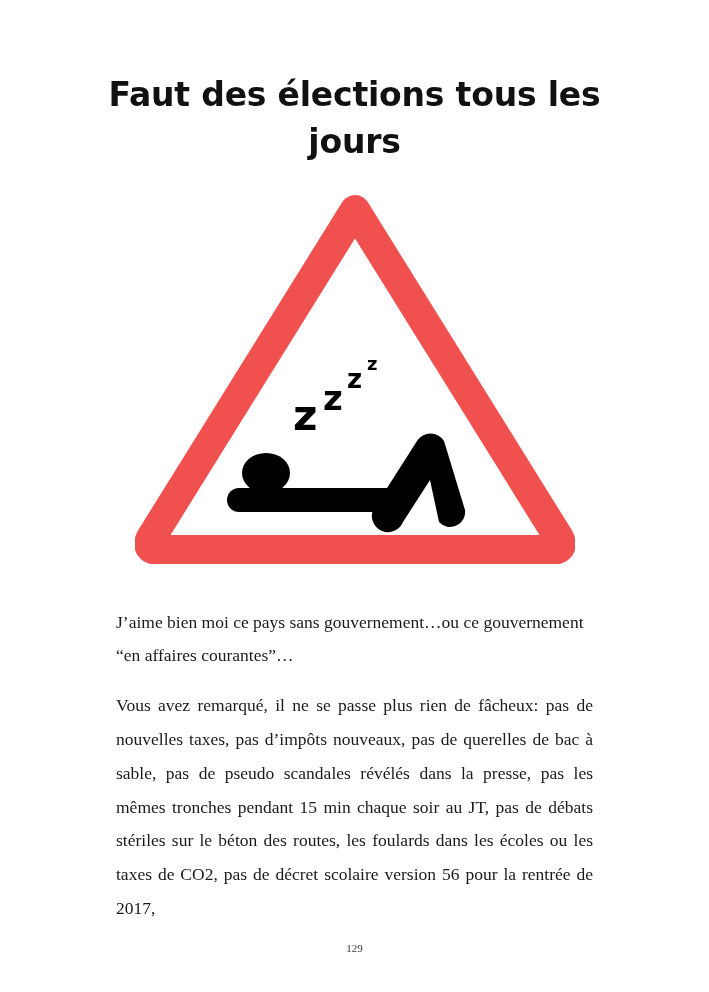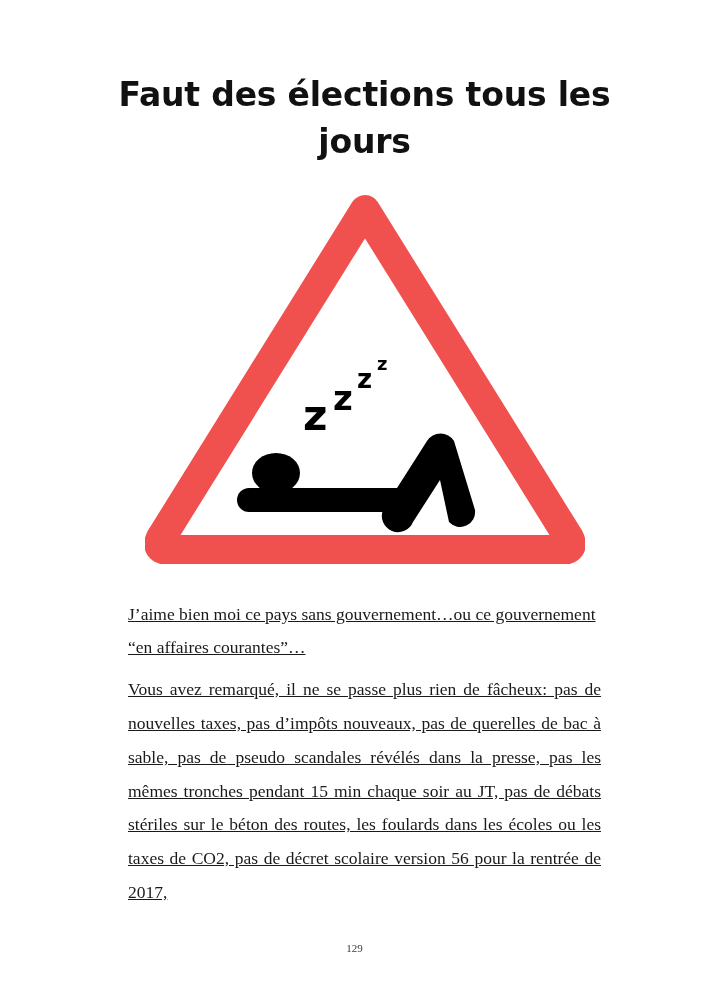--- a/index.html
+++ b/index.html
@@ -13,21 +13,20 @@
     position: relative;
     font-family: "Liberation Serif", serif;
     color: #000000;
     overflow: hidden;
   }
   .page {
     position: absolute;
     inset: 0;
     display: flex;
     flex-direction: column;
-    padding-left: 20px;
   }
 
   
   .title {
     margin: 72px 80px 0 80px;
     font-family: "DejaVu Sans", sans-serif;
     font-weight: bold;
     font-size: 33px;
     line-height: 1.42;
     text-align: center;
@@ -51,22 +50,21 @@
   
   .body-text {
     margin: 26px 100px 0 100px;
     font-size: 17.5px;
     line-height: 1.93;
     text-align: justify;
     text-justify: inter-word;
     color: #1a1a1a;
   }
   .body-text p {
-    margin: 8px;
-    text-decoration: underline;
+    margin: 16px;
   }
   .body-text p.first {
     text-align: left;
   }
 
   
   .folio {
     position: absolute;
     left: 0;
     right: 0;

